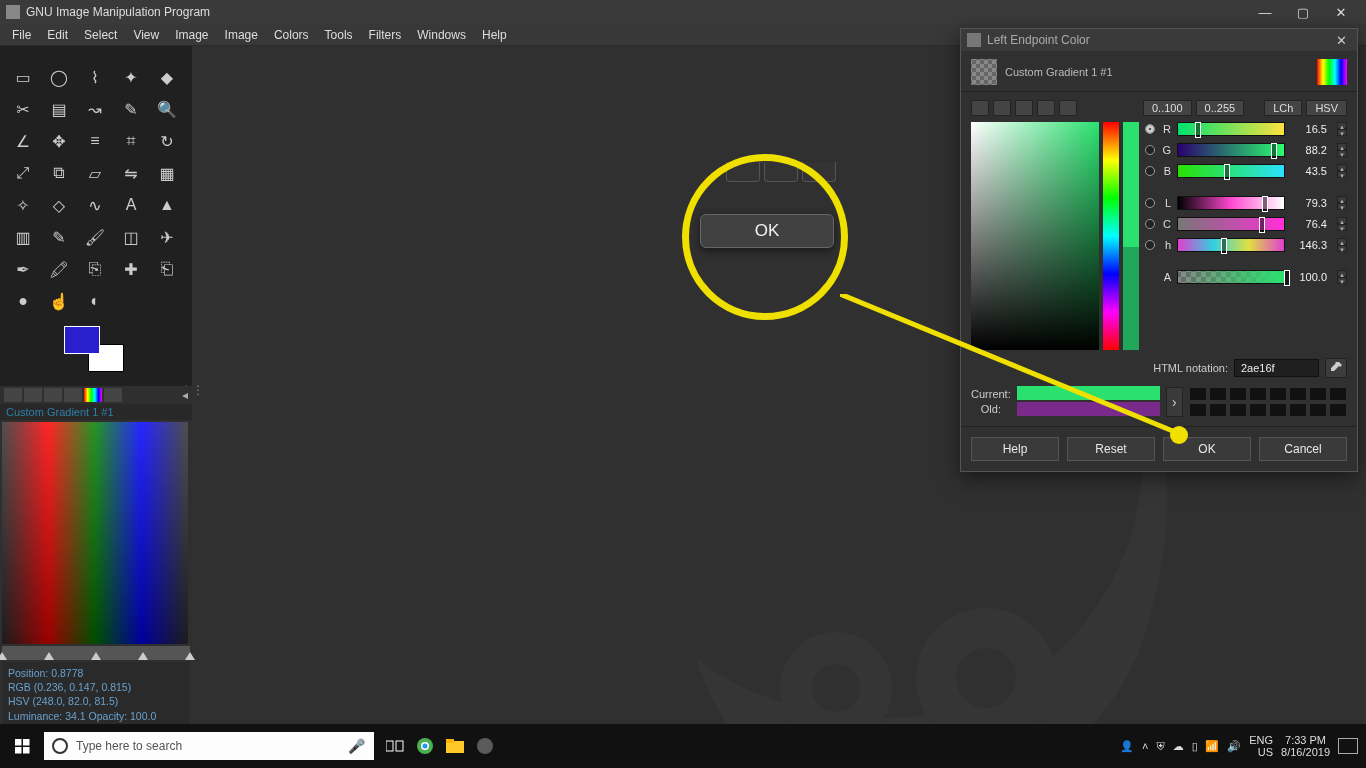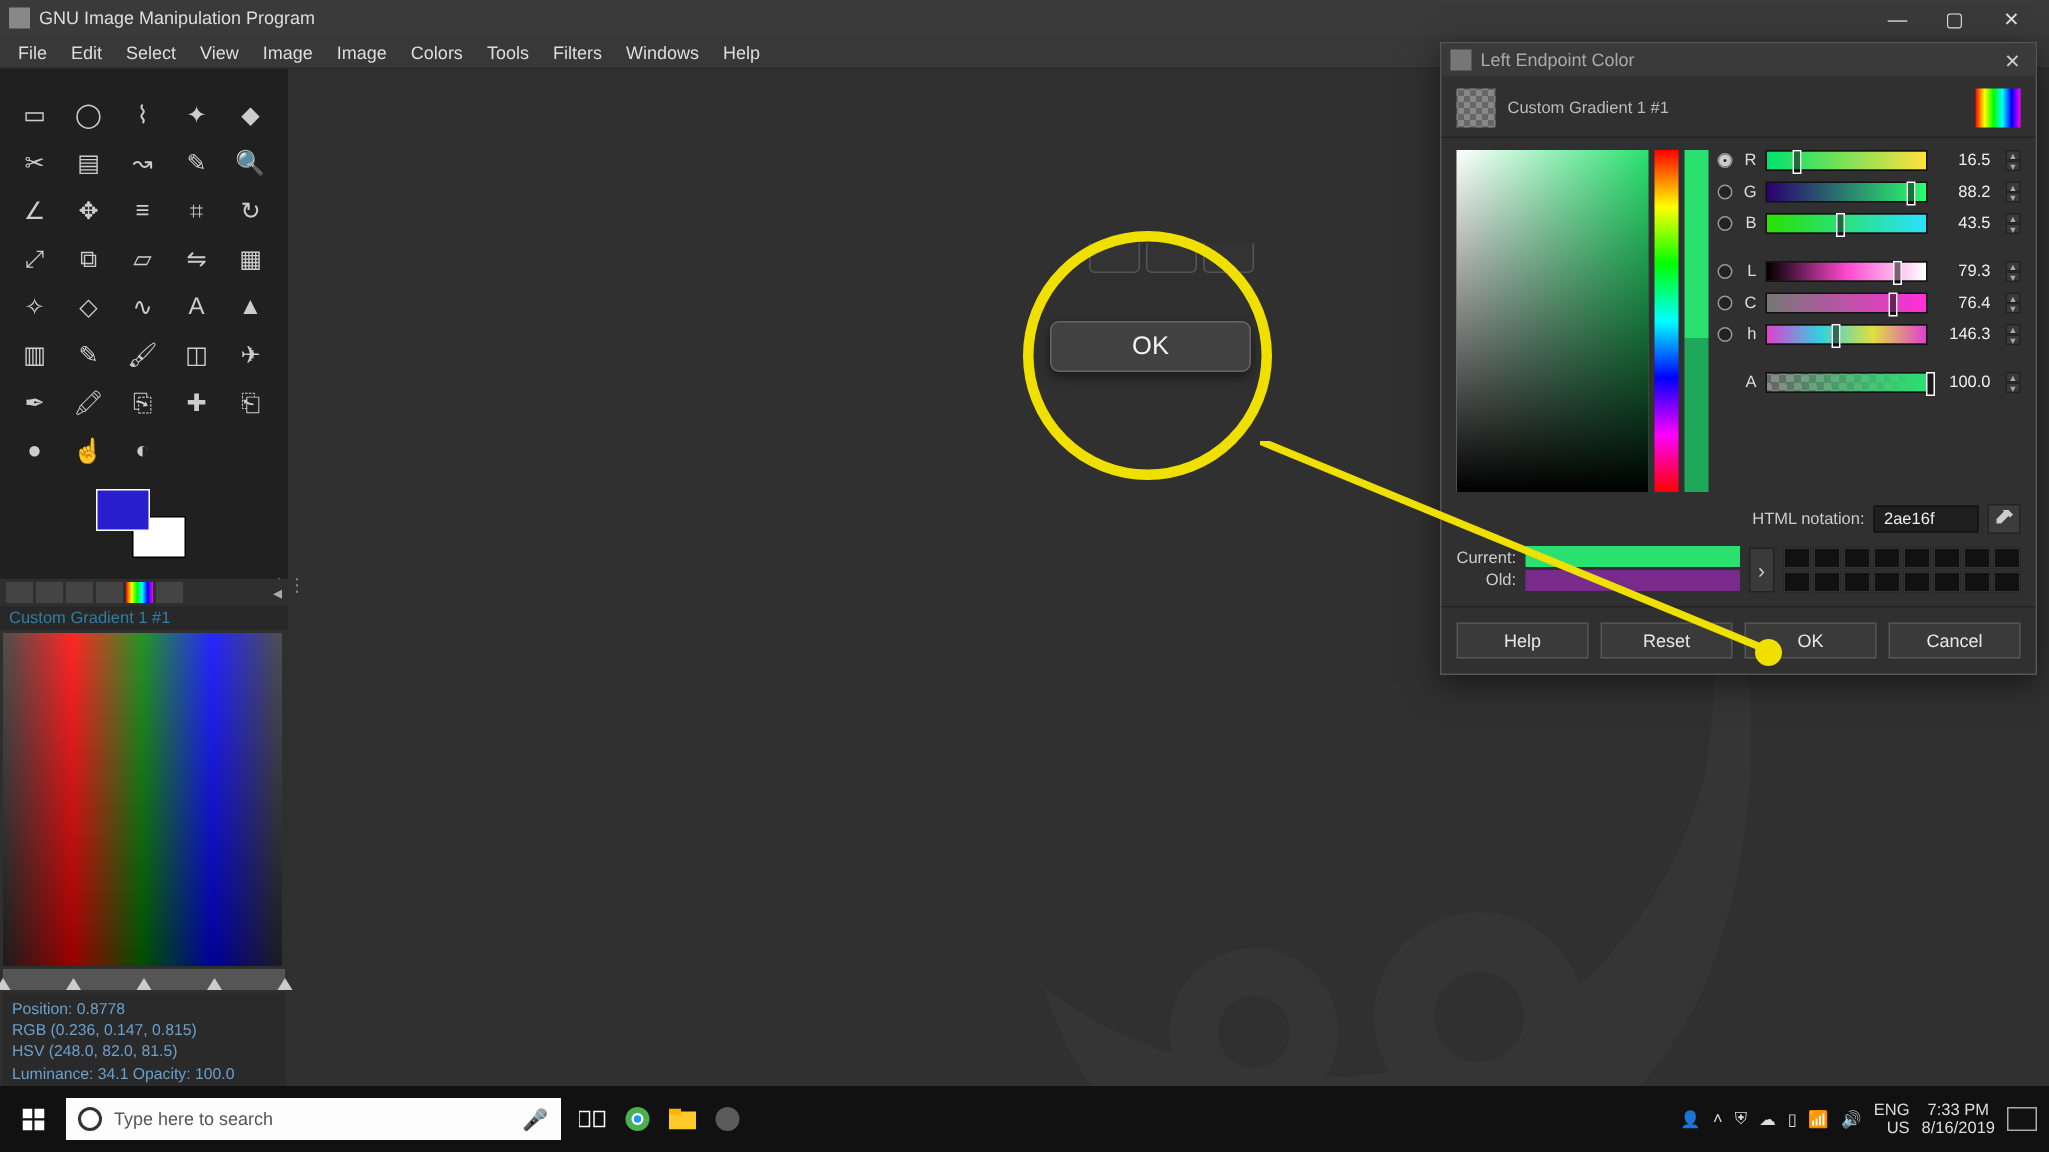--- a/index.html
+++ b/index.html
@@ -80,25 +80,25 @@
 .t-r { background: linear-gradient(90deg, #00e16f, #ffe13f); }
 .t-g { background: linear-gradient(90deg, #2a006f, #2aff6f); }
 .t-b { background: linear-gradient(90deg, #2ae100, #2ae1ff); }
 .t-l { background: linear-gradient(90deg, #000, #ff48d0, #fff); }
 .t-c { background: linear-gradient(90deg, #777, #ff2fd8); }
 .t-h { background: linear-gradient(90deg, #e03fd0, #32d0e0, #e0e03f, #e03fd0); }
 .t-a { background: linear-gradient(90deg, rgba(42,225,111,0), #2ae16f), repeating-conic-gradient(#888 0 25%, #666 0 50%) 50% / 10px 10px; }
 .ch .thumb { position: absolute; top: -1px; width: 6px; height: 16px; background: rgba(0,0,0,.5); border: 1px solid #fff; }
 
 .html-row { display: flex; align-items: center; gap: 6px; margin-top: 8px; font-size: 11px; }
-.html-row input { background: #1f1f1f; border: 1px solid #111; color: #eee; padding: 2px 6px; width: 70px; font-size: 11px; }
+.html-row input { background: #1f1f1f; border: 1px solid #111; color: #eee; padding: 2px 6px; width: 85px; font-size: 11px; }
 .html-row .eyedrop { width: 22px; height: 20px; background: #3c3c3c; border: 1px solid #222; display: flex; align-items: center; justify-content: center; }
 
 .cur-old { display: flex; align-items: center; margin-top: 8px; gap: 6px; }
-.cur-old .labs { text-align: right; font-size: 11px; color: #ccc; line-height: 1.35; }
+.cur-old .labs { text-align: center; font-size: 11px; color: #ccc; line-height: 1.35; }
 .cur-old .bars { width: 150px; }
 .cur-old .bar { height: 14px; margin-bottom: 2px; }
 .cur-old .cur { background: #2ae16f; }
 .cur-old .old { background: #7a2a8a; }
 .chev { width: 18px; height: 30px; background: #3a3a3a; border: 1px solid #222; display: flex; align-items: center; justify-content: center; font-size: 14px; }
 .palette { display: grid; grid-template-columns: repeat(8, 18px); gap: 2px; }
 .palette .cell { width: 18px; height: 14px; background: #111; border: 1px solid #333; }
 
 .dlg-buttons { display: flex; gap: 8px; padding: 10px; border-top: 1px solid #222; }
 .dlg-buttons button { flex: 1; height: 24px; background: #3a3a3a; border: 1px solid #555; color: #e8e8e8; font-size: 12px; }
@@ -326,20 +326,33 @@
     <div class="close">✕</div>
   </div>
   <div class="d-header">
     <div class="swatch"></div>
     <div class="titles">
       <div class="sub">Custom Gradient 1 #1</div>
     </div>
     <div class="rainbow"></div>
   </div>
   <div class="body">
+    <div class="pick-tabs">
+      <div class="ic"></div>
+      <div class="ic"></div>
+      <div class="ic"></div>
+      <div class="ic"></div>
+      <div class="ic"></div>
+      <div class="spacer"></div>
+      <div class="rangebtn">0..100</div>
+      <div class="rangebtn">0..255</div>
+      <div style="width:12px"></div>
+      <div class="rangebtn">LCh</div>
+      <div class="rangebtn">HSV</div>
+    </div>
 
     <div class="color-row">
       <div class="color-area-wrap">
         <div class="sat-val"></div>
         <div class="hue-strip"></div>
         <div class="preview-strip"></div>
       </div>
       <div class="channels" id="channels">
           <div class="ch">
             <div class="radio sel"></div>

